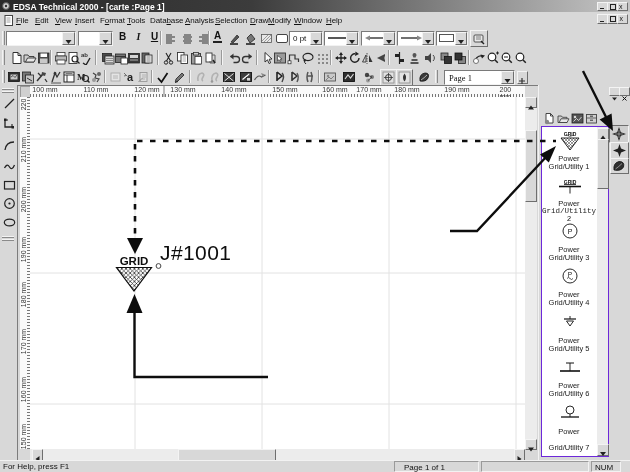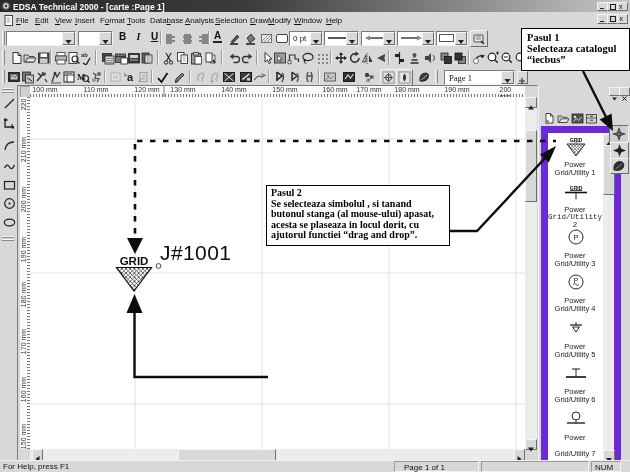--- a/index.html
+++ b/index.html
@@ -874,21 +874,21 @@
       </div>
 
   <div class="tb" style="left:45px;top:26px;">
         <svg width="13" height="13">
           <rect x="1.5" y="2.5" width="10" height="8.5" fill="#d0d0d0" stroke="#444" stroke-width="0.9"></rect>
           <path d="M1.5 6 h10" stroke="#444" stroke-width="0.8"></path>
           <path d="M5 4.2 h3 M5 8.2 h3" stroke="#333" stroke-width="1"></path>
         </svg>
       </div>
 
-  <div class="abs" style="left:2px;top:41px;width:66px;height:329px;background:#fff;border:7px solid #6d28d9;">
+  <div class="abs" style="left:2px;top:41px;width:66px;height:329px;background:#fff;border:1px solid #6d28d9;">
 
     <div class="abs" style="left:55px;top:0;width:11px;height:329px;background:#ececec;">
       <div class="abs btn3" style="left:0;top:1px;width:10px;height:10px;"><svg width="10" height="10">
               <path d="M5 2.5 L8 6.5 H2 Z" fill="#222"></path>
             </svg></div>
       <div class="abs btn3" style="left:0;top:12px;width:10px;height:48px;"></div>
       <div class="abs btn3" style="left:0;top:317px;width:10px;height:10px;"><svg width="10" height="10">
               <path d="M5 7 L8 3 H2 Z" fill="#222"></path>
             </svg></div>
     </div>
@@ -984,23 +984,21 @@
 <div class="abs" style="left:394px;top:461px;width:83px;height:9px;border:1px solid #9a9a9a;border-right-color:#f2f2f2;border-bottom-color:#f2f2f2;">
       <div style="position:absolute;left:9px;top:1px;font-size:8px;color:#111;">Page 1 of 1</div>
     </div>
 
 <div class="abs" style="left:481px;top:461px;width:106px;height:9px;border:1px solid #9a9a9a;border-right-color:#f2f2f2;border-bottom-color:#f2f2f2;"></div>
 
 <div class="abs" style="left:591px;top:461px;width:28px;height:9px;border:1px solid #9a9a9a;border-right-color:#f2f2f2;border-bottom-color:#f2f2f2;">
       <div style="position:absolute;left:3px;top:1px;font-size:8px;color:#111;">NUM</div>
     </div>
 
-<div class="callout" style="left:521px;top:28px;width:109px;height:43px;font-size:10.5px;line-height:11px;padding:3px 0 0 5px;">Pasul 1<br>Selecteaza catalogul<br>“iecbus”</div>
-
-<div class="callout" style="left:266px;top:185px;width:184px;height:61px;font-size:10px;line-height:10.6px;padding:2px 0 0 4px;">Pasul 2<br>Se selecteaza simbolul , si tanand<br>butonul stanga (al mouse-ului) apasat,<br>acesta se plaseaza in locul dorit, cu<br>ajutorul functiei “drag and drop”.</div>
+
 
 
 <svg id="overlay" class="abs" style="left:0;top:0;z-index:50;" width="630" height="472" viewBox="0 0 630 472">
   <defs>
         <pattern id="xh2" width="4.2" height="4.2" patternUnits="userSpaceOnUse">
           <path d="M0 4.2 L4.2 0 M0 0 L4.2 4.2" stroke="#222" stroke-width="0.7"></path>
         </pattern>
       </defs>
 
   <path d="M137 141 H556" fill="none" stroke="#0d0d0d" stroke-width="2.6" stroke-dasharray="5.5 7.5"></path>

